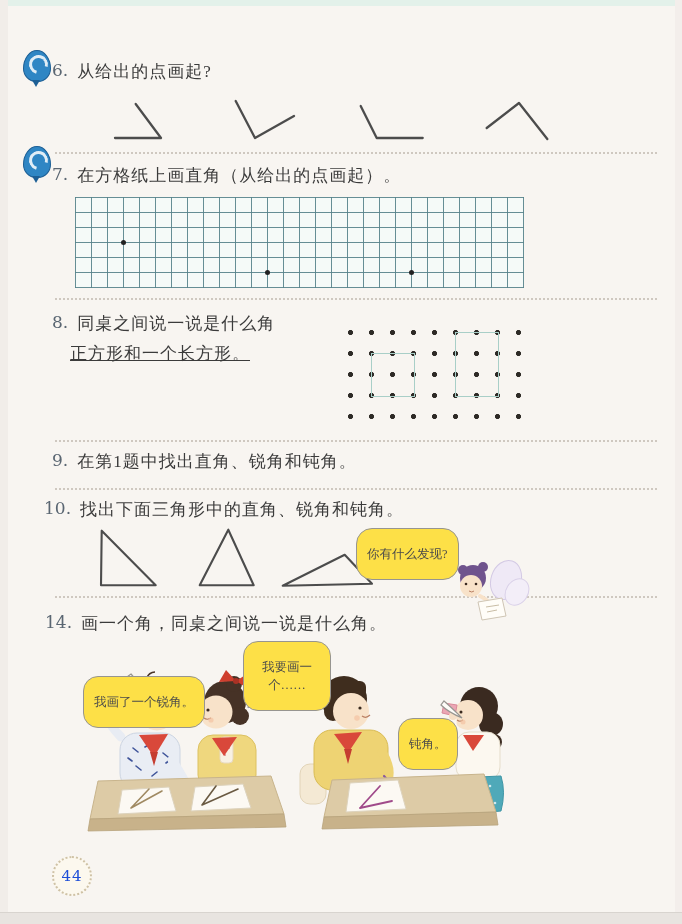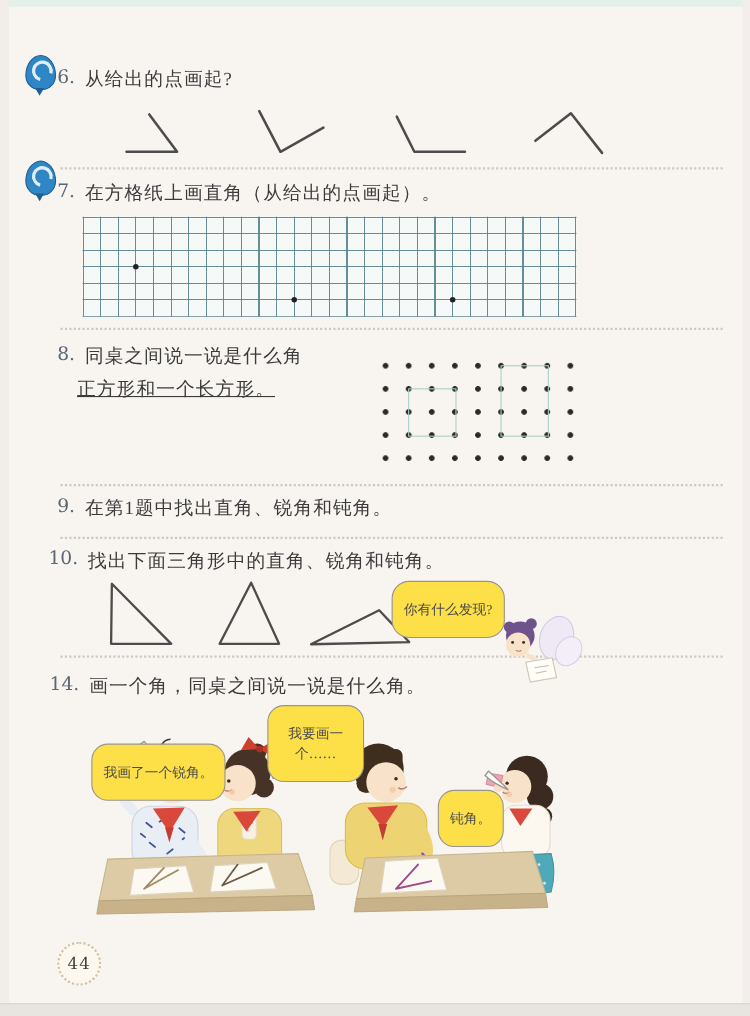--- a/index.html
+++ b/index.html
@@ -37,21 +37,21 @@
 
   
   .bub{position:absolute;background:#fde047;border:1.4px solid #979590;border-radius:15px;
     font-size:12.5px;color:#4a4a4a;padding:16px 10px;line-height:1.45;z-index:6;
     font-family:"Liberation Serif","DejaVu Serif",serif;white-space:nowrap;text-align:center;}
   .tail{position:absolute;z-index:5;}
 
   .badge{position:absolute;left:52px;top:856px;width:40px;height:40px;border-radius:50%;
     background:#fcf8ee;border:2px dotted #cfc2a6;box-sizing:border-box;
     display:flex;align-items:center;justify-content:center;
-    font-family:"DejaVu Serif",serif;font-size:15px;color:#404040;letter-spacing:1px;}
+    font-family:"DejaVu Serif",serif;font-size:15px;color:#1d4ed8;letter-spacing:1px;}
 
   svg{position:absolute;overflow:visible;}
   .lineart{stroke:#4c4c4c;stroke-width:2.3;fill:none;stroke-linecap:round;stroke-linejoin:round;}
 </style>
 </head>
 <body>
 
 <div class="page">
 
   <div class="edge-top"></div>

